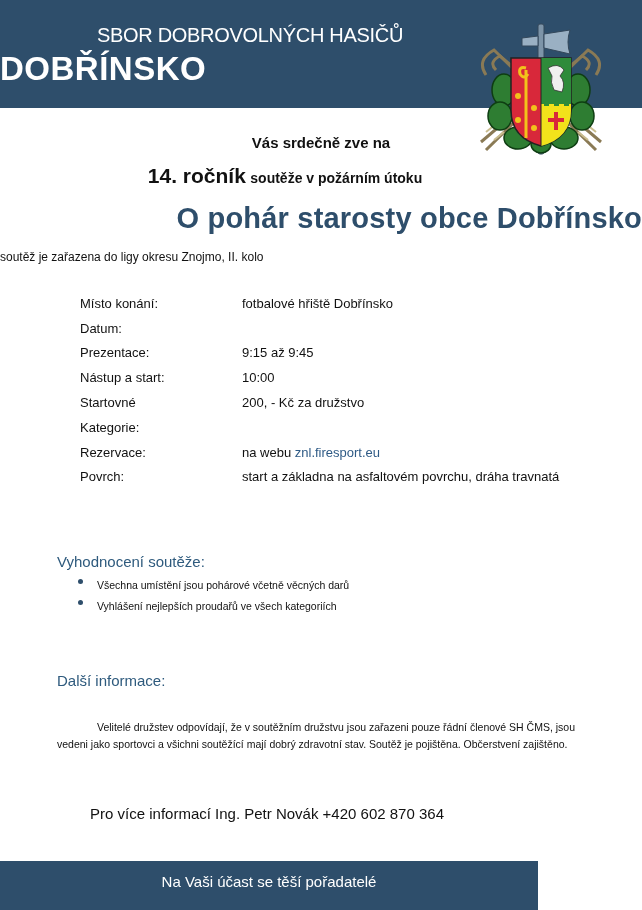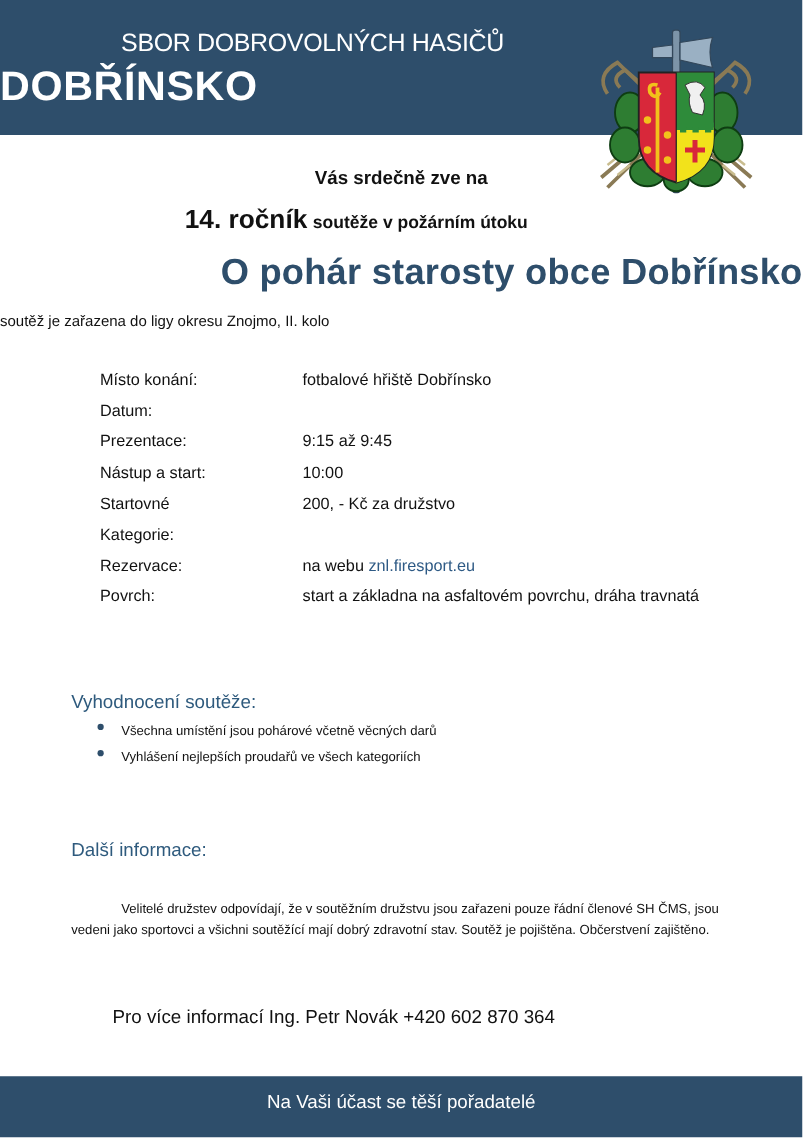--- a/index.html
+++ b/index.html
@@ -65,21 +65,21 @@
       position: absolute; left: 57px; top: 719px; width: 530px;
       font-size: 10.5px; line-height: 17px; text-indent: 40px;
     }
 
     .contact {
       position: absolute; left: 0; width: 534px; top: 805px; text-align: center;
       font-size: 15px;
     }
 
     .footer-band {
-      position: absolute; left: 0; top: 861px; width: 642px; height: 49px;
+      position: absolute; left: 0; top: 861px; width: 538px; height: 49px;
       background: #2e4e6b; color: #fff; text-align: center;
       font-size: 15px; line-height: 42px;
     }
   </style>
 </head>
 <body>
 
 <div class="header-band"></div>
 <div class="org-name">SBOR DOBROVOLNÝCH HASIČŮ</div>
 <div class="org-place">DOBŘÍNSKO</div>

